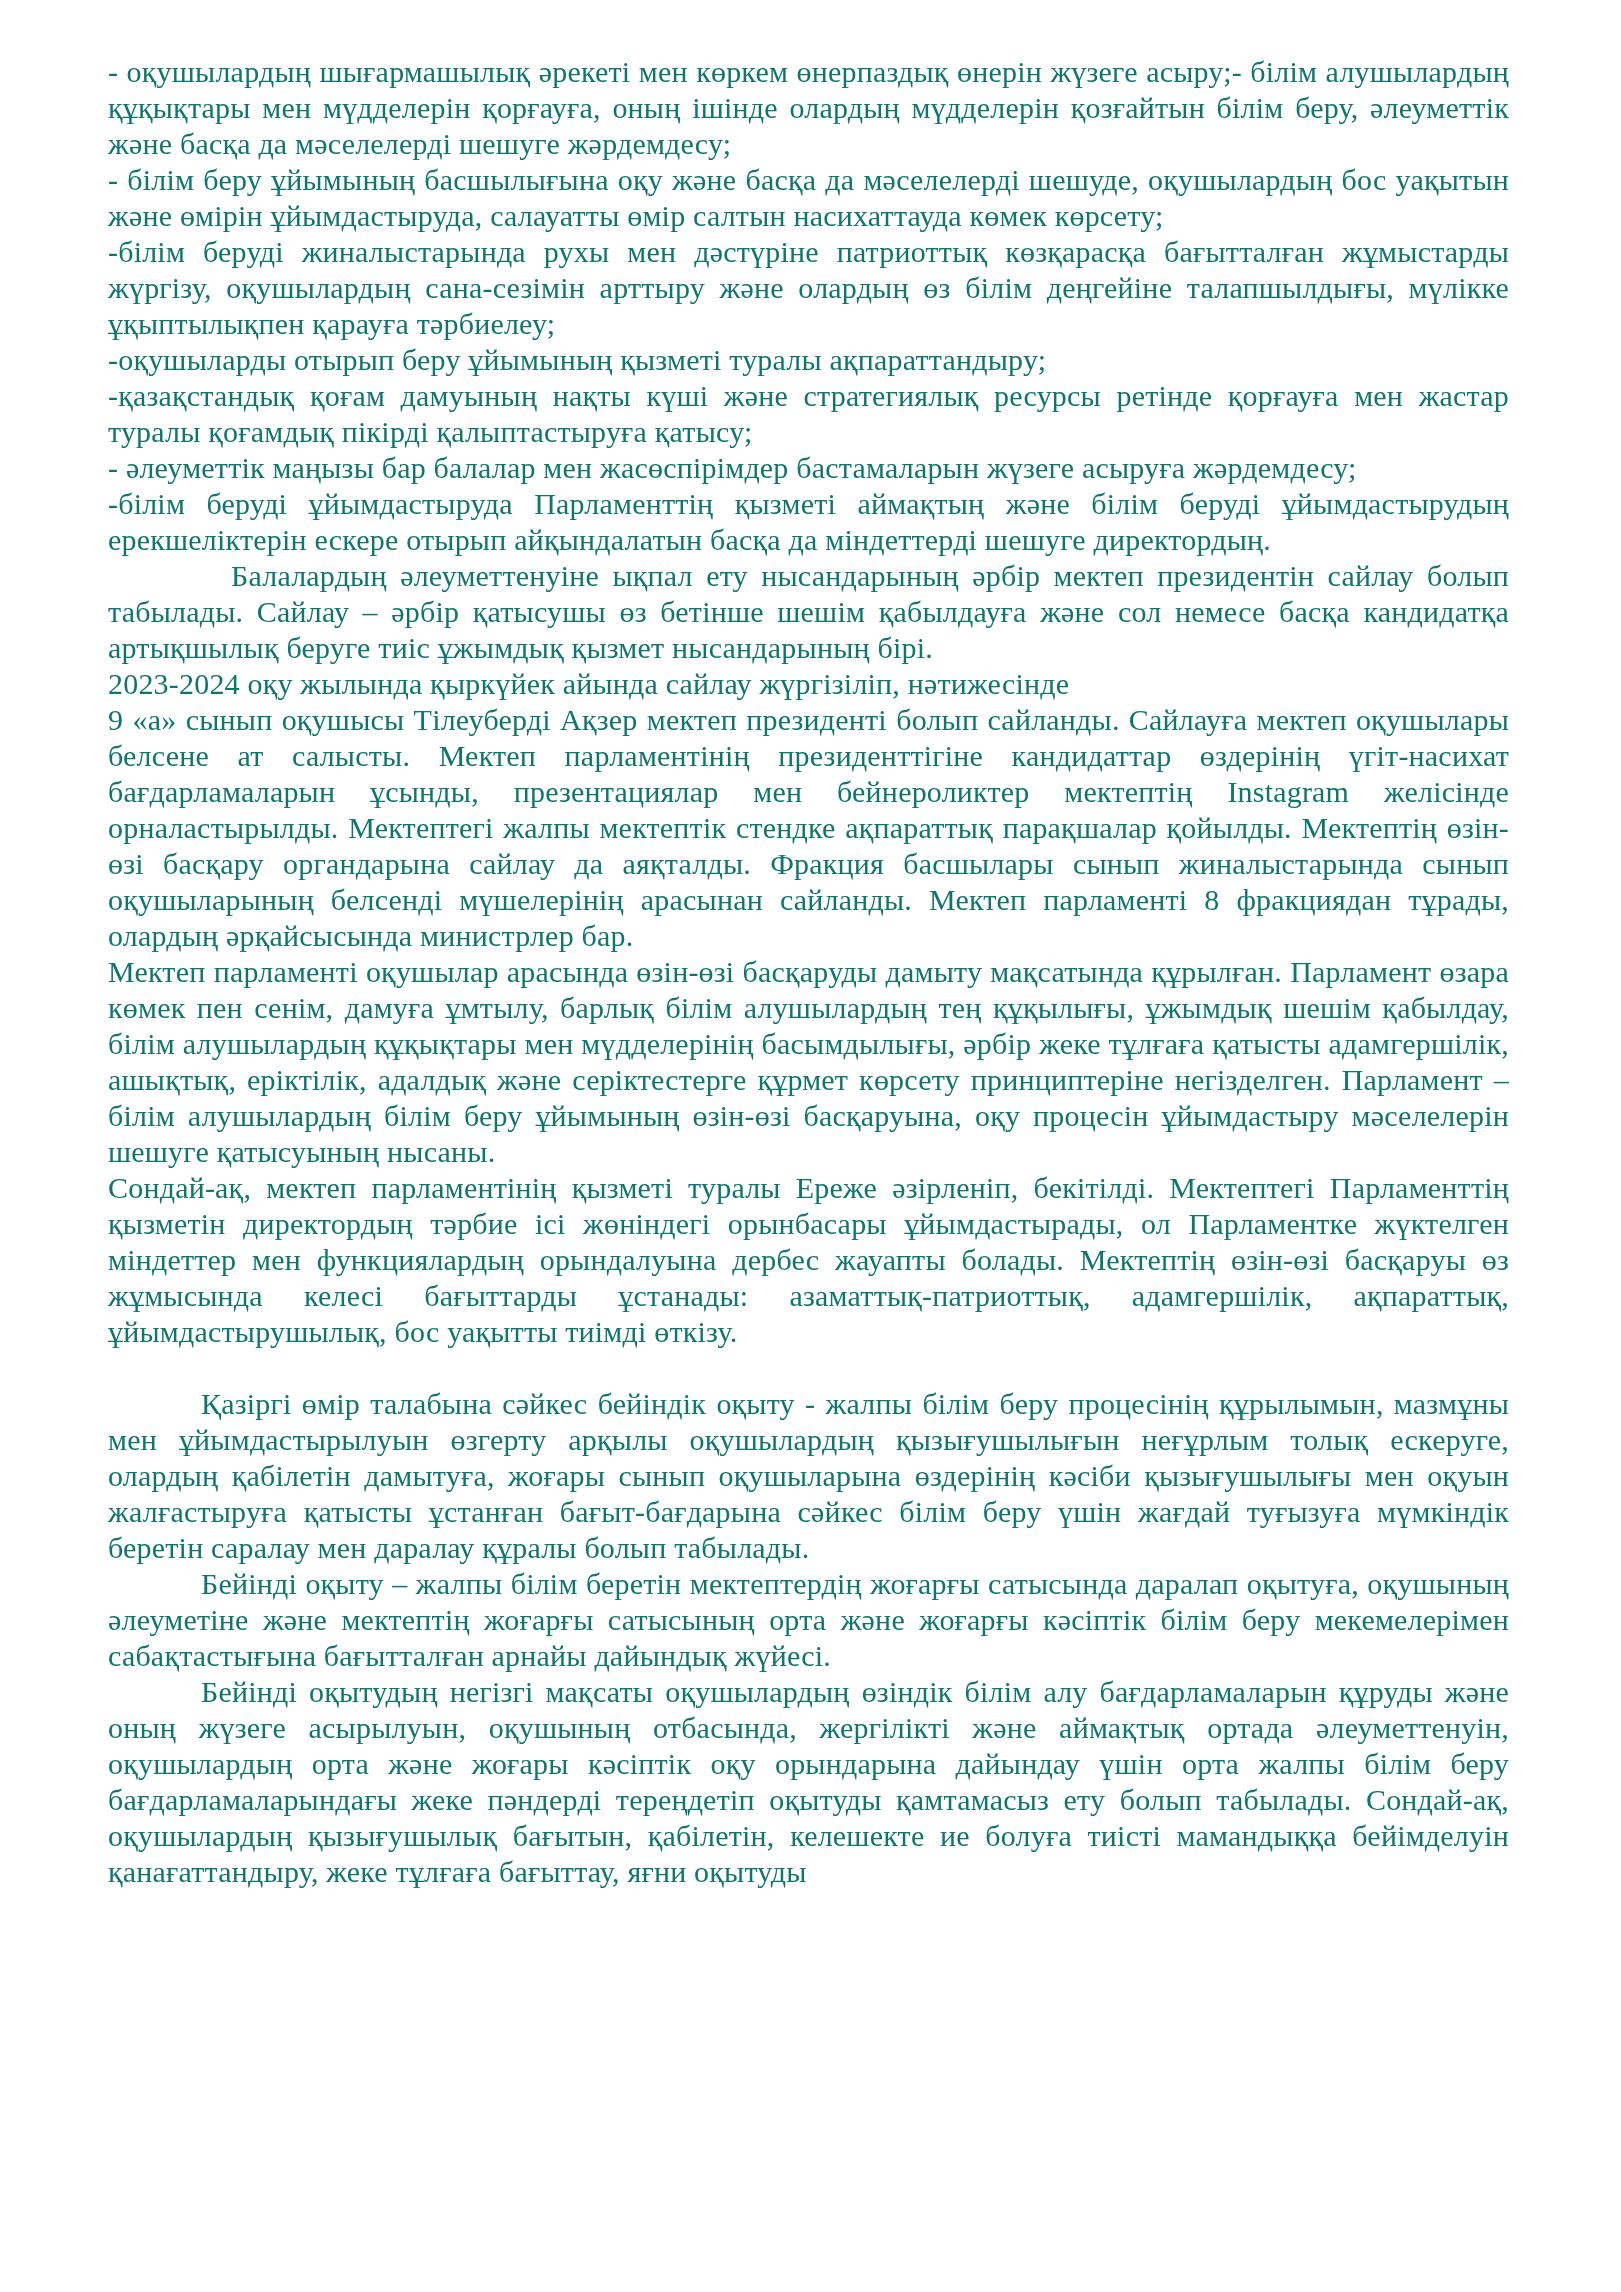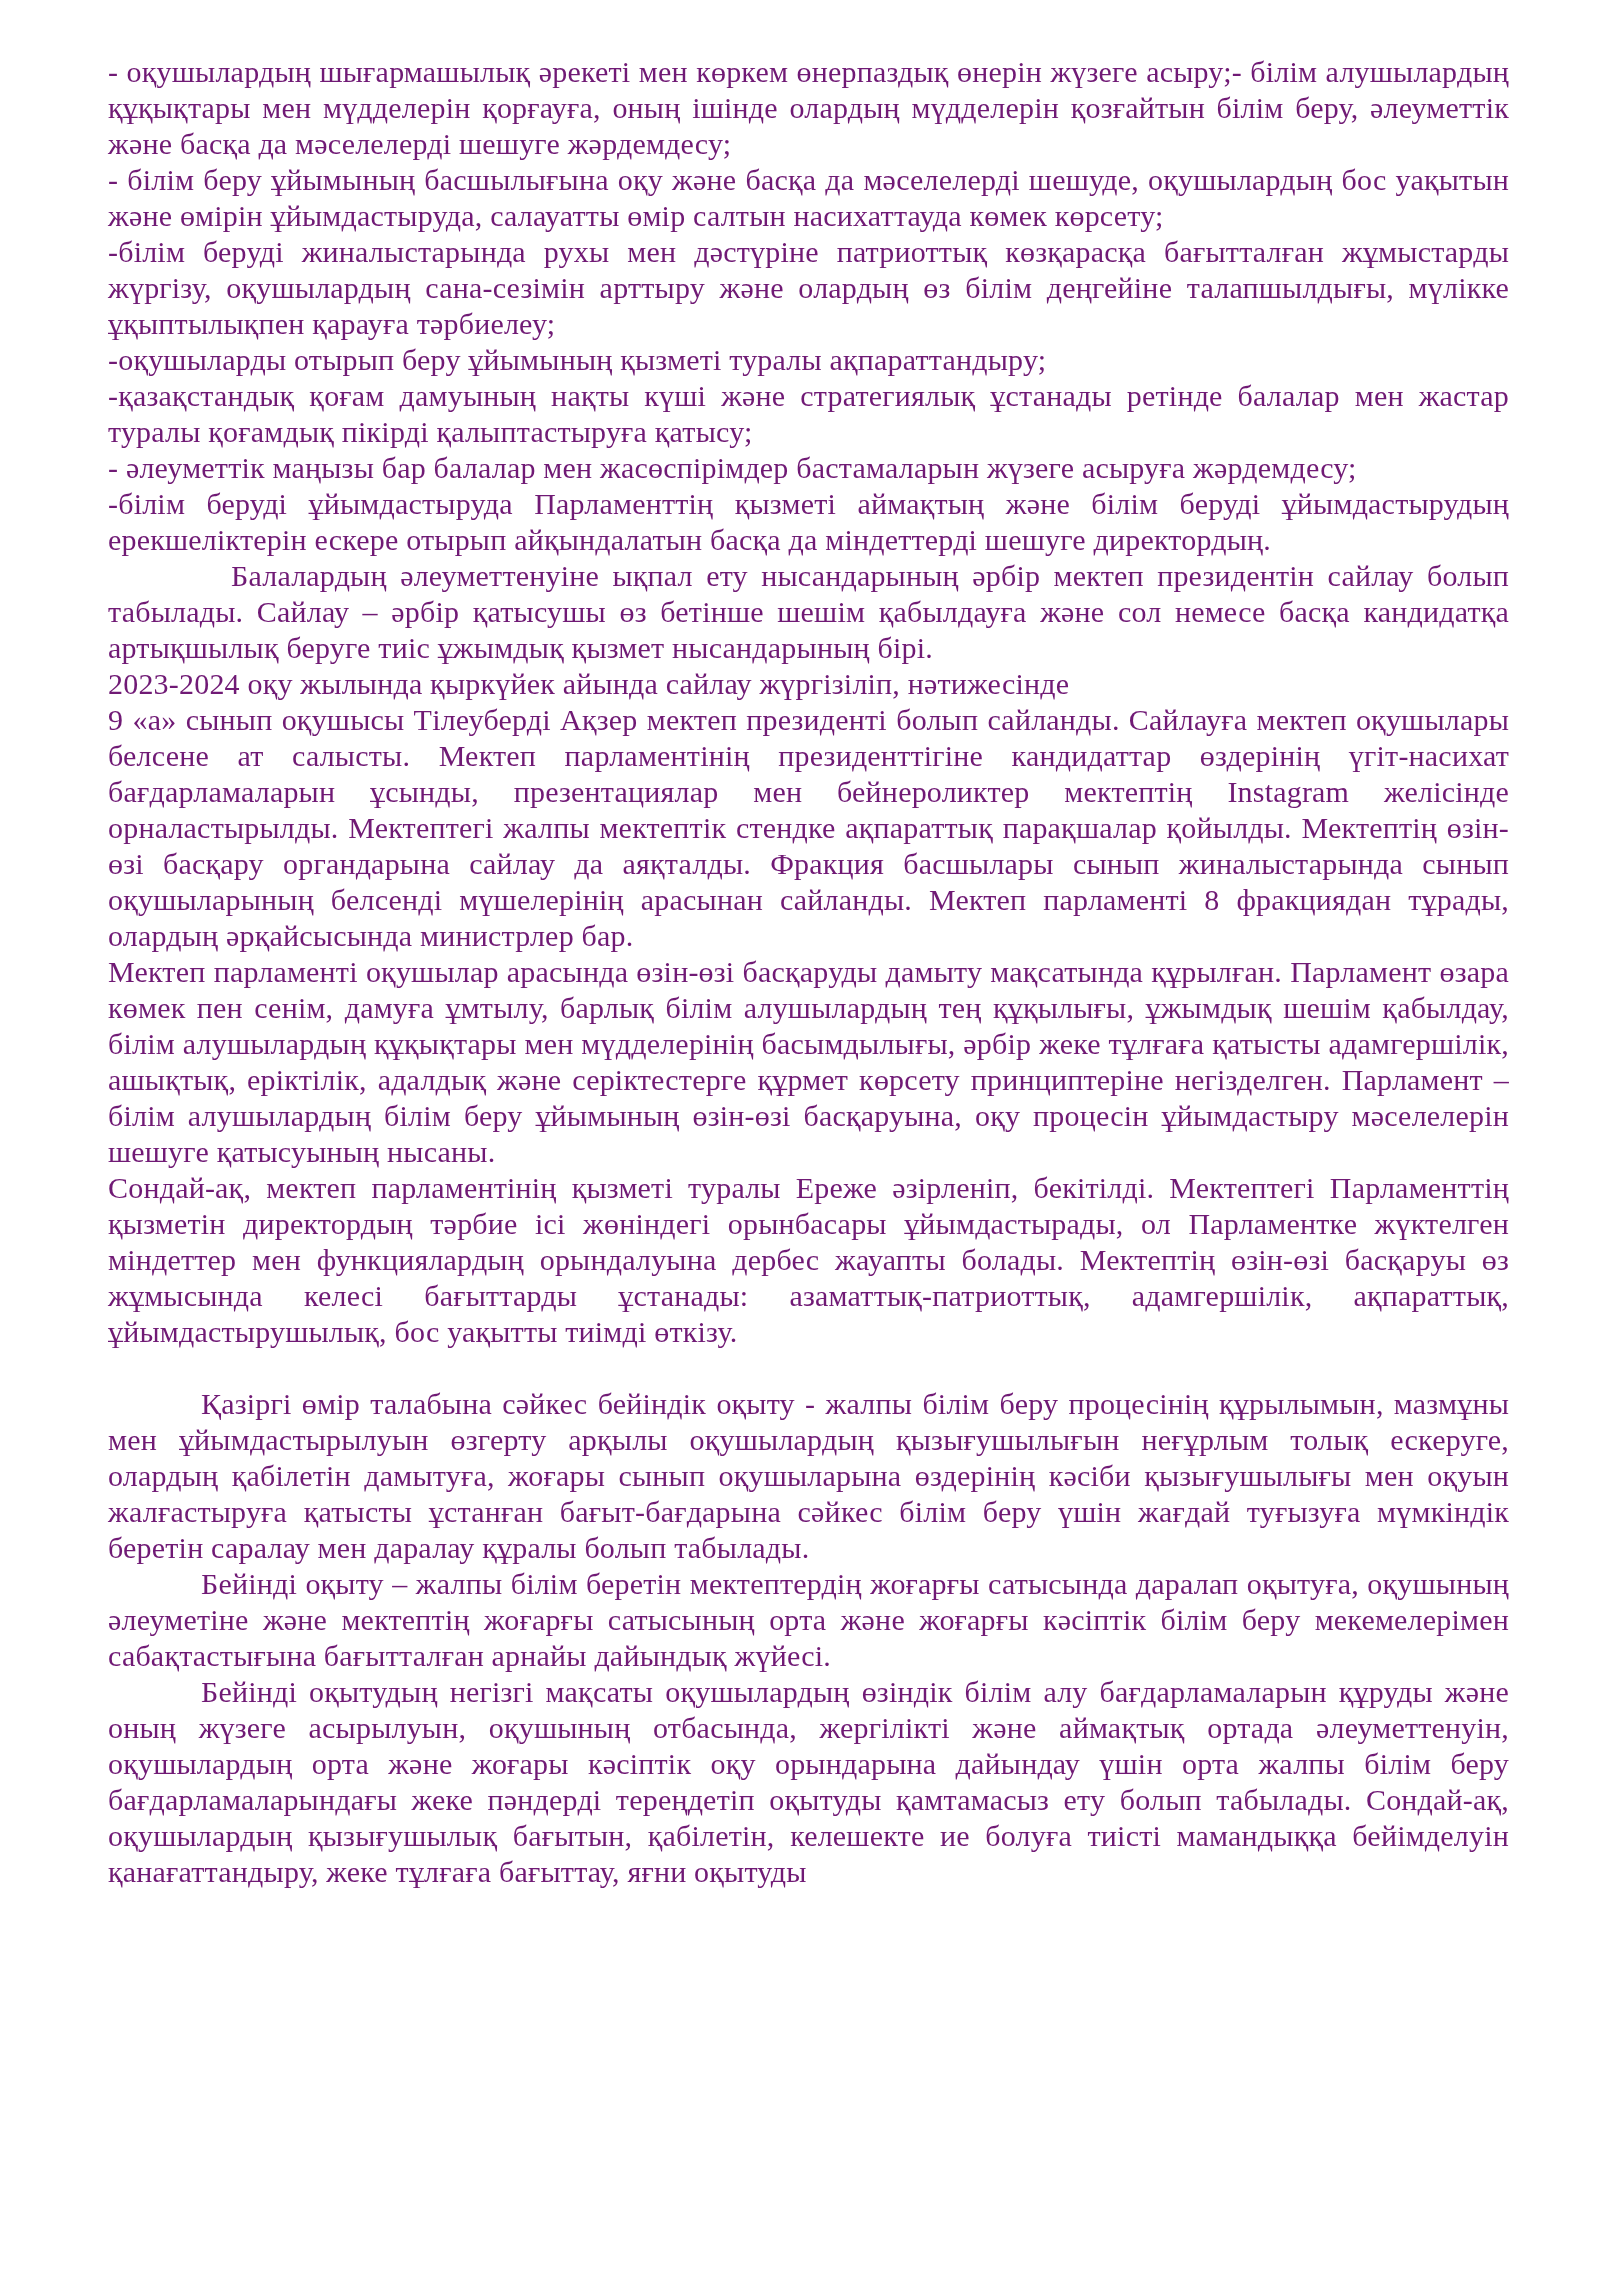--- a/index.html
+++ b/index.html
@@ -28,27 +28,27 @@
   }
   .style-plain   { text-indent: 0; }
   .style-indent  { text-indent: 93px; }
   .style-indent-deep { text-indent: 123px; }
   .style-heading { font-weight: bold; text-indent: 108px; }
   .style-spacer  { height: 36px; }
 </style>
 </head>
 <body style="background: rgb(255, 255, 255);">
 
-<main class="page" style="color: #701a75;">
+<main class="page" style="color: #0f766e;">
   <div class="doc-body" id="doc-body">
       <p class="para style-plain">- оқушылардың шығармашылық әрекеті мен көркем өнерпаздық өнерін жүзеге асыру;- білім алушылардың құқықтары мен мүдделерін қорғауға, оның ішінде олардың мүдделерін қозғайтын білім беру, әлеуметтік және басқа да мәселелерді шешуге жәрдемдесу;</p>
       <p class="para style-plain">- білім беру ұйымының басшылығына оқу және басқа да мәселелерді шешуде, оқушылардың бос уақытын және өмірін ұйымдастыруда, салауатты өмір салтын насихаттауда көмек көрсету;</p>
       <p class="para style-plain">-білім беруді жиналыстарында рухы мен дәстүріне патриоттық көзқарасқа бағытталған жұмыстарды жүргізу, оқушылардың сана-сезімін арттыру және олардың өз білім деңгейіне талапшылдығы, мүлікке ұқыптылықпен қарауға тәрбиелеу;</p>
       <p class="para style-plain">-оқушыларды отырып беру ұйымының қызметі туралы ақпараттандыру;</p>
-      <p class="para style-plain">-қазақстандық қоғам дамуының нақты күші және стратегиялық ұстанады ретінде балалар мен жастар туралы қоғамдық пікірді қалыптастыруға қатысу;</p>
+      <p class="para style-plain">-қазақстандық қоғам дамуының нақты күші және стратегиялық ресурсы ретінде қорғауға мен жастар туралы қоғамдық пікірді қалыптастыруға қатысу;</p>
       <p class="para style-plain"> - әлеуметтік маңызы бар балалар мен жасөспірімдер бастамаларын жүзеге асыруға жәрдемдесу;</p>
       <p class="para style-plain">-білім беруді ұйымдастыруда Парламенттің қызметі аймақтың және білім беруді ұйымдастырудың ерекшеліктерін ескере отырып айқындалатын басқа да міндеттерді шешуге директордың.</p>
       <p class="para style-indent-deep">Балалардың әлеуметтенуіне ықпал ету нысандарының әрбір мектеп президентін сайлау болып табылады. Сайлау – әрбір қатысушы өз бетінше шешім қабылдауға және сол немесе басқа кандидатқа артықшылық беруге тиіс ұжымдық қызмет нысандарының бірі.</p>
       <p class="para style-plain">2023-2024 оқу жылында қыркүйек айында сайлау жүргізіліп, нәтижесінде</p>
       <p class="para style-plain">9 «а» сынып оқушысы  Тілеуберді Ақзер  мектеп президенті болып сайланды. Сайлауға мектеп оқушылары белсене ат салысты. Мектеп парламентінің президенттігіне кандидаттар өздерінің үгіт-насихат бағдарламаларын ұсынды, презентациялар мен бейнероликтер мектептің Instagram желісінде орналастырылды. Мектептегі жалпы мектептік стендке ақпараттық парақшалар қойылды. Мектептің өзін-өзі басқару органдарына сайлау да аяқталды. Фракция басшылары сынып жиналыстарында сынып оқушыларының  белсенді мүшелерінің арасынан сайланды. Мектеп парламенті 8 фракциядан тұрады, олардың әрқайсысында министрлер бар.</p>
       <p class="para style-plain">Мектеп парламенті оқушылар арасында өзін-өзі басқаруды дамыту мақсатында құрылған. Парламент өзара көмек пен сенім, дамуға ұмтылу, барлық білім алушылардың  тең құқылығы, ұжымдық шешім қабылдау, білім алушылардың  құқықтары мен мүдделерінің басымдылығы, әрбір жеке тұлғаға қатысты адамгершілік, ашықтық, еріктілік, адалдық және серіктестерге құрмет көрсету принциптеріне негізделген. Парламент – білім алушылардың білім беру ұйымының өзін-өзі басқаруына, оқу процесін ұйымдастыру мәселелерін шешуге қатысуының нысаны.</p>
       <p class="para style-plain">Сондай-ақ, мектеп парламентінің қызметі туралы Ереже әзірленіп, бекітілді. Мектептегі Парламенттің қызметін директордың тәрбие ісі жөніндегі орынбасары ұйымдастырады,  ол Парламентке жүктелген міндеттер мен функциялардың орындалуына дербес жауапты болады. Мектептің өзін-өзі басқаруы өз жұмысында келесі бағыттарды ұстанады: азаматтық-патриоттық, адамгершілік, ақпараттық, ұйымдастырушылық, бос уақытты тиімді  өткізу.</p>
       <p class="para style-spacer"></p>
       <p class="para style-indent">Қазіргі  өмір талабына сәйкес бейіндік оқыту - жалпы білім беру  процесінің құрылымын, мазмұны мен ұйымдастырылуын өзгерту арқылы оқушылардың қызығушылығын неғұрлым толық ескеруге, олардың қабілетін дамытуға, жоғары сынып оқушыларына өздерінің кәсіби қызығушылығы мен оқуын жалғастыруға қатысты ұстанған бағыт-бағдарына сәйкес білім беру үшін жағдай туғызуға мүмкіндік беретін саралау мен даралау құралы болып табылады.</p>
       <p class="para style-indent">Бейінді оқыту – жалпы білім беретін мектептердің жоғарғы сатысында даралап оқытуға, оқушының әлеуметіне және мектептің жоғарғы сатысының орта және жоғарғы кәсіптік білім беру мекемелерімен сабақтастығына бағытталған арнайы дайындық жүйесі.</p>

